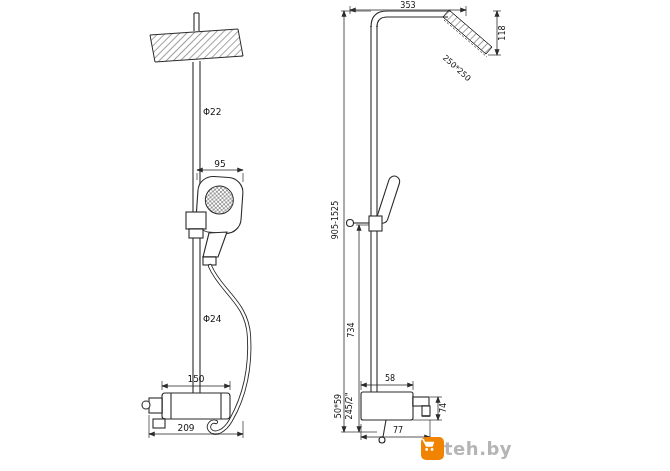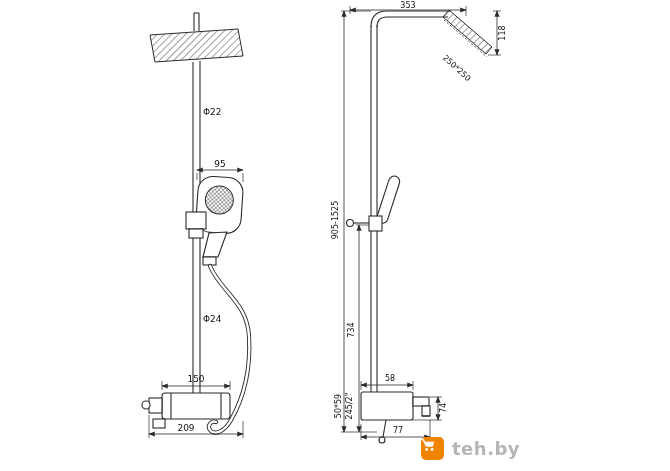--- a/index.html
+++ b/index.html
@@ -10,21 +10,21 @@
   .fw{fill:#ffffff;stroke:#2b2b2b;stroke-width:1.1;}
   .hatched{stroke:#2b2b2b;stroke-width:1;}
   .dim{stroke:#2b2b2b;stroke-width:0.8;fill:none;}
   .ext{stroke:#2b2b2b;stroke-width:0.7;fill:none;}
   .dash{stroke:#2b2b2b;stroke-width:0.8;fill:none;stroke-dasharray:2,2;}
   .hose-o{stroke:#2b2b2b;stroke-width:4.2;fill:none;stroke-linecap:round;}
   .hose-i{stroke:#ffffff;stroke-width:2.4;fill:none;stroke-linecap:round;}
   text.t{fill:#111;font-size:9px;font-family:"DejaVu Sans",sans-serif;text-anchor:middle;stroke:none;}
   text.ts{fill:#111;font-size:9px;font-family:"DejaVu Sans",sans-serif;text-anchor:start;stroke:none;}
   text.t8{font-size:8px;}
-  .watermark{position:absolute;left:421px;top:437px;display:flex;align-items:center;gap:8px;}
+  .watermark{position:absolute;left:421px;top:437px;display:flex;align-items:center;gap:0;}
   .wm-icon{width:23px;height:23px;border-radius:5px;display:flex;align-items:center;justify-content:center;}
   .wm-text{font-size:18px;font-weight:bold;letter-spacing:0.5px;text-shadow:0 1px 0 #fff;}
 </style>
 </head>
 <body>
 
 <div class="canvas">
 <svg width="670" height="471" viewBox="0 0 670 471">
   <defs>
     <pattern id="hatch" width="5" height="5" patternUnits="userSpaceOnUse" patternTransform="rotate(45)">

